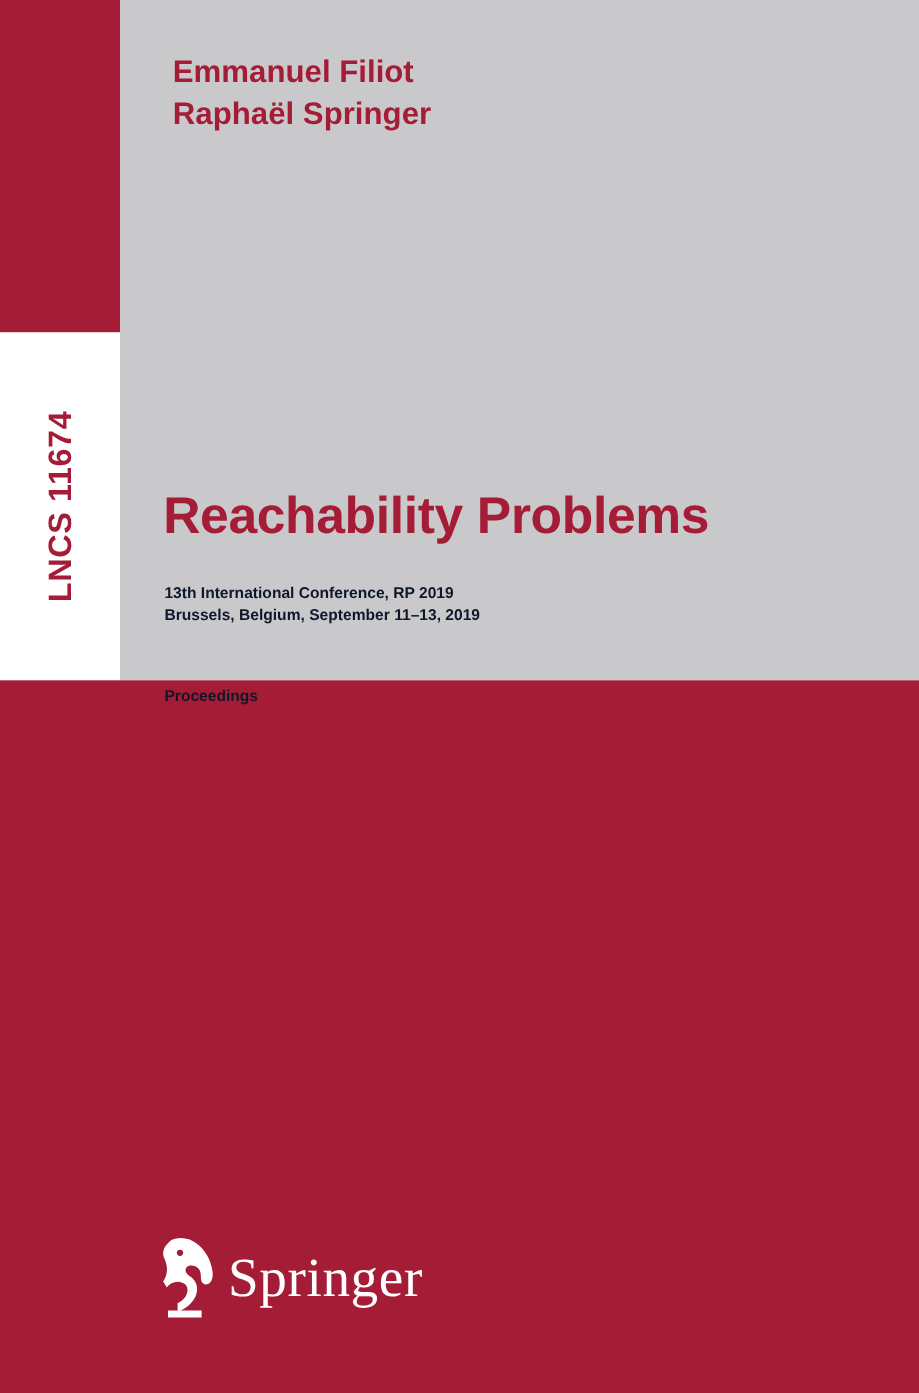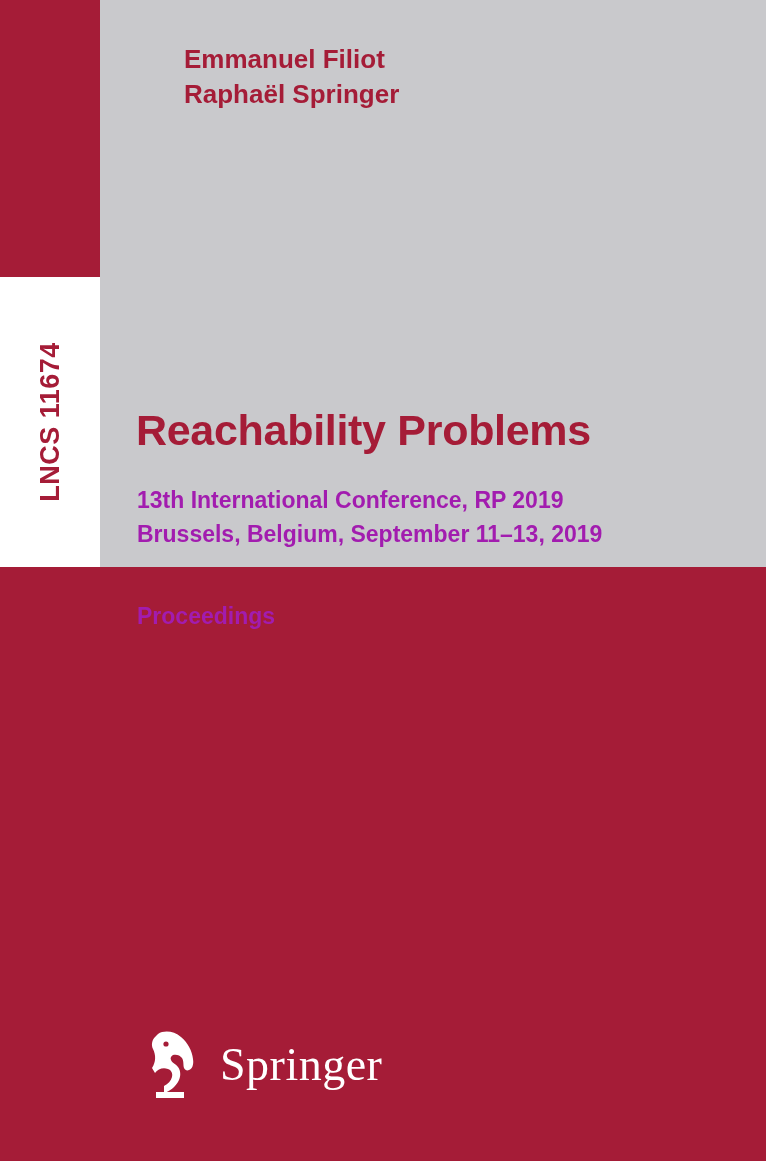--- a/index.html
+++ b/index.html
@@ -74,21 +74,20 @@
   
   .editors {
     position: absolute;
     left: 144px;
     top: 42px;
     width: 560px;
     color: #a51c37;
     font-size: 26px;
     font-weight: bold;
     line-height: 1.33;
-    margin-left: 40px;
   }
   .editors div {
     white-space: nowrap;
   }
 
   
   .title {
     position: absolute;
     left: 136px;
     top: 406px;
@@ -98,38 +97,38 @@
     font-weight: bold;
     letter-spacing: -0.3px;
   }
 
   
   .subtitle {
     position: absolute;
     left: 137px;
     top: 484px;
     width: 600px;
-    color: #a21caf;
-    font-size: 23px;
+    color: #0f172a;
+    font-size: 13px;
     font-weight: bold;
     line-height: 1.47;
   }
   .subtitle .proceedings {
     font-weight: bold;
     margin-top: 48px;
   }
 
   
   .logo {
     position: absolute;
-    left: 144px;
+    left: 128px;
     top: 1028px;
     display: flex;
     align-items: center;
-    gap: 14px;
+    gap: 0;
   }
   .logo-wordmark {
     color: #ffffff;
     font-size: 46px;
     font-weight: normal;
     font-family: "Liberation Serif", serif;
     letter-spacing: 0.5px;
   }
   .logo-mark {
     width: 62px;

